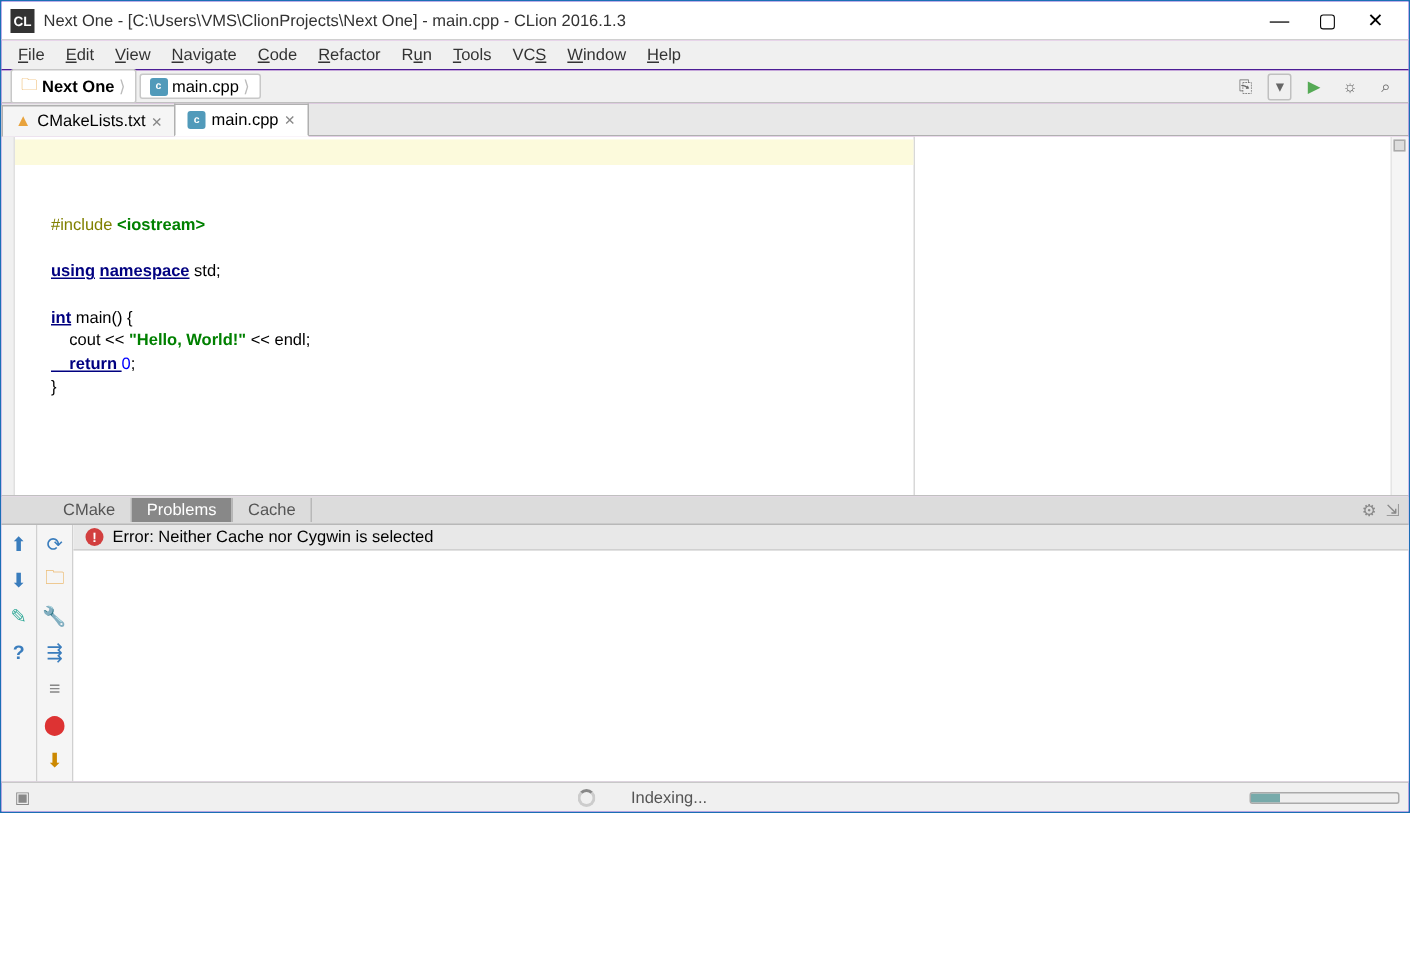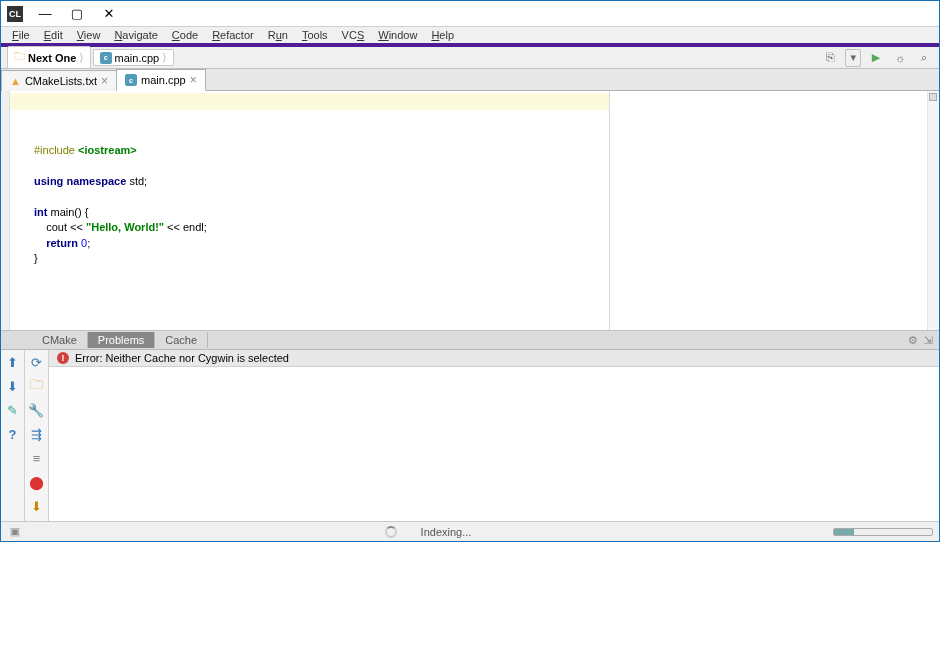--- a/index.html
+++ b/index.html
@@ -3,42 +3,42 @@
 <meta charset="utf-8">
 <style>
 * { margin: 0; padding: 0; box-sizing: border-box; font-family: "Segoe UI", Tahoma, sans-serif; font-size: 11px; }
 body { background: #fff; }
 .window { width: 940px; height: 542px; border: 1px solid #1a6fb5; display: flex; flex-direction: column; background: #d946ef; }
 .titlebar { background: #fff; height: 26px; display: flex; align-items: center; padding: 0 6px; border-bottom: 1px solid #d0d0d0; }
 .titlebar-icon { width: 16px; height: 16px; background: #333; color: #fff; display: flex; align-items: center; justify-content: center; font-size: 9px; font-weight: bold; margin-right: 6px; }
 .titlebar-text { flex: 1; color: #333; }
 .win-controls { display: flex; gap: 0; }
 .win-btn { width: 32px; height: 22px; display: flex; align-items: center; justify-content: center; cursor: pointer; font-size: 13px; }
-.menubar { background: #f0f0f0; height: 20px; display: flex; align-items: center; padding: 0 4px; border-bottom: 4px solid #4c1d95; }
+.menubar { background: #f0f0f0; height: 20px; display: flex; align-items: center; padding: 0 4px; border-bottom: 1px solid #4c1d95; }
 .menubar span { padding: 2px 7px; cursor: pointer; color: #333; }
 .menubar span u { text-decoration: underline; }
 .navbar { background: #f0f0f0; height: 22px; display: flex; align-items: center; padding: 0 6px; border-bottom: 1px solid #c0c0c0; }
 .crumb { display: flex; align-items: center; gap: 3px; padding: 1px 6px; border: 1px solid #c8c8c8; border-radius: 2px; margin-right: 2px; cursor: pointer; background: #fff; }
 .folder-icon { color: #e8a33d; font-size: 11px; }
 .cpp-icon { width: 12px; height: 12px; background: #519aba; color: #fff; font-size: 7px; font-weight: bold; display: flex; align-items: center; justify-content: center; border-radius: 2px; }
 .nav-right { margin-left: auto; display: flex; gap: 6px; align-items: center; }
 .nav-right > * { cursor: pointer; color: #666; width: 18px; height: 18px; display: flex; align-items: center; justify-content: center; }
 .tabbar { background: #e8e8e8; height: 22px; display: flex; align-items: flex-end; border-bottom: 1px solid #b0b0b0; }
 .tab { display: flex; align-items: center; gap: 4px; padding: 3px 8px; border: 1px solid #b0b0b0; border-bottom: none; background: #f5f5f5; margin-right: -1px; cursor: pointer; position: relative; top: 1px; }
 .tab.active { background: #fff; border-bottom: 1px solid #fff; }
 .tab-close { color: #888; font-size: 12px; cursor: pointer; }
 .warn-icon { color: #e8a33d; font-size: 11px; }
 .editor-wrap { flex: 1; display: flex; background: #fff; overflow: hidden; border-bottom: 1px solid #c0c0c0; }
 .gutter-left { width: 9px; background: #f0f0f0; border-right: 1px solid #e0e0e0; }
 .editor { flex: 1; padding: 2px 0 2px 24px; font-family: "Consolas", monospace; font-size: 12px; line-height: 1.4; white-space: pre; position: relative; }
 .hl-line { position: absolute; top: 2px; left: 0; right: 0; height: 17px; background: #fcfadc; z-index: 0; }
 .editor-content { position: relative; z-index: 1; }
 .right-scroll { width: 12px; background: #f5f5f5; border-left: 1px solid #e5e5e5; position: relative; }
 .splitter { width: 1px; background: #d8d8d8; }
-.kw { color: #000080; font-weight: bold; }
+.kw { color: #000080; font-weight: bold; text-decoration: underline; }
 .str { color: #008000; font-weight: bold; }
 .num { color: #0000ff; }
 .inc { color: #808000; }
 .incv { color: #008000; font-weight: bold; }
 .bottom-panel { height: 190px; display: flex; flex-direction: column; background: #fff; }
 .panel-tabs { background: #dcdcdc; height: 19px; display: flex; align-items: center; border-bottom: 1px solid #b8b8b8; padding-left: 31px; }
 .panel-tab { padding: 2px 10px; cursor: pointer; border-right: 1px solid #b8b8b8; color: #555; }
 .panel-tab.active { background: #888; color: #fff; }
 .panel-tab-right { margin-left: auto; display: flex; gap: 6px; padding-right: 6px; }
 .panel-tab-right > * { cursor: pointer; color: #888; }
@@ -58,20 +58,21 @@
 .sb-icon { width: 16px; height: 16px; display: flex; align-items: center; justify-content: center; cursor: pointer; color: #888; }
 .dim { color: #aaa; }
 </style>
 </head>
 <body>
 
 <div class="window">
 
   <div class="titlebar">
     <div class="titlebar-icon">CL</div>
+    <div class="titlebar-text">Next One - [C:\Users\VMS\ClionProjects\Next One] - main.cpp - CLion 2016.1.3</div>
     <div class="win-controls">
       <div class="win-btn">—</div>
       <div class="win-btn">▢</div>
       <div class="win-btn">✕</div>
     </div>
   </div>
 
   <div class="menubar">
     <span><u>F</u>ile</span>
     <span><u>E</u>dit</span>

